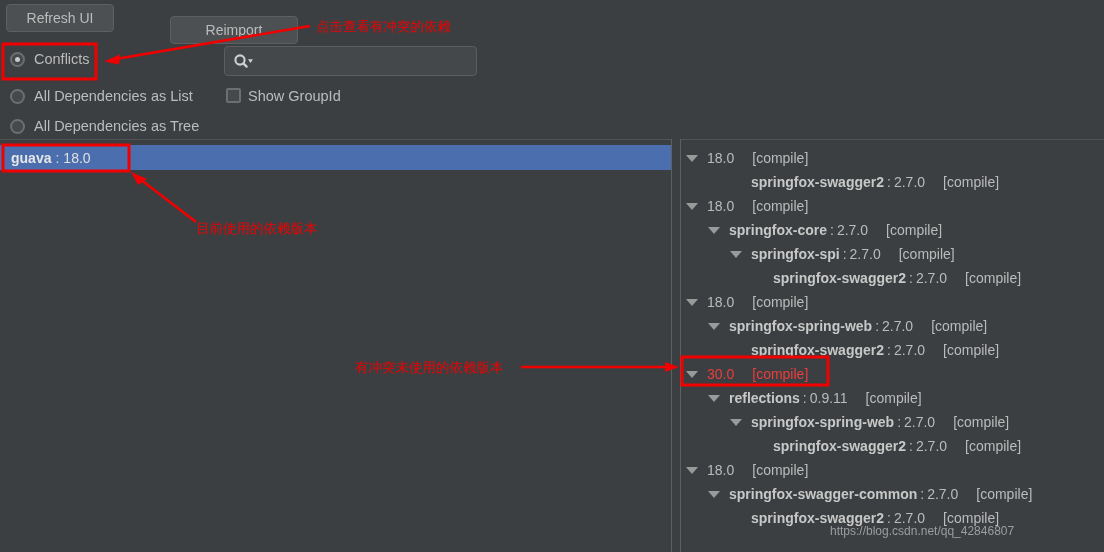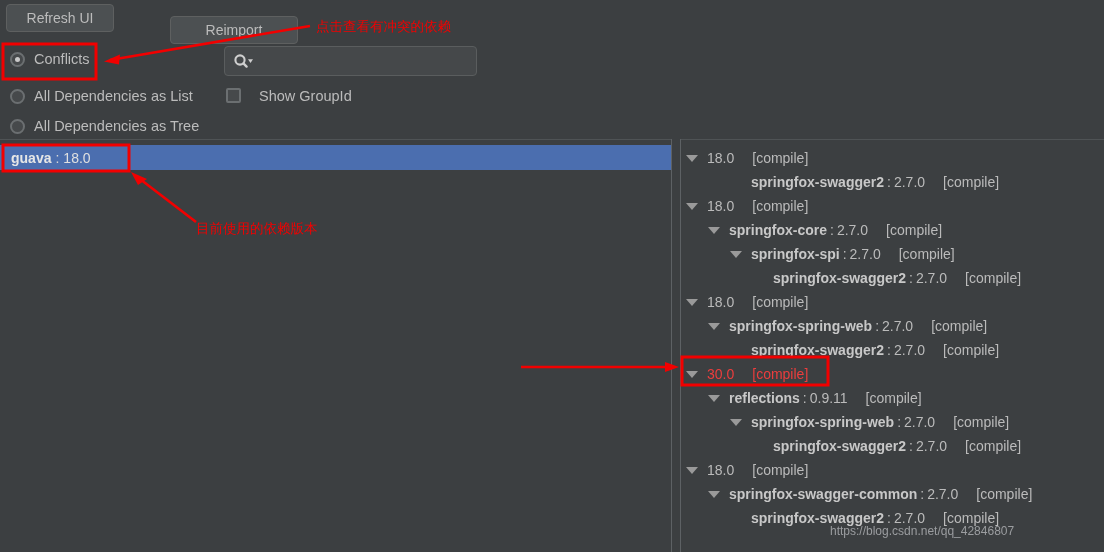--- a/index.html
+++ b/index.html
@@ -94,21 +94,21 @@
     font-family: "Liberation Sans", sans-serif;
     font-size: 13px;
     padding-left: 4px;
   }
 
   #row-groupid {
     position: absolute;
     left: 226px; top: 88px;
     display: flex;
     align-items: flex-start;
-    gap: 18px;
+    gap: 7px;
     cursor: default;
   }
   .checkbox {
     width: 15px; height: 15px;
     border: 2px solid #6b6f71;
     background: #46494b;
     box-sizing: border-box;
     border-radius: 2px;
     flex: none;
   }
@@ -387,15 +387,16 @@
     <polygon points="131,172 147,179 138,185" fill="#f20000"></polygon>
 
     <rect x="682" y="357" width="146" height="28" fill="none" stroke="#f20000" stroke-width="3"></rect>
 
     <line x1="521" y1="367" x2="672" y2="367" stroke="#f20000" stroke-width="2.6"></line>
     <polygon points="679,367 665,362 665,372" fill="#f20000"></polygon>
   </svg>
 
   <div class="anno-text" id="anno-t1">点击查看有冲突的依赖</div>
   <div class="anno-text" id="anno-t2">目前使用的依赖版本</div>
+  <div class="anno-text" id="anno-t3">有冲突未使用的依赖版本</div>
 
   <div class="watermark">https://blog.csdn.net/qq_42846807</div>
 </div>
 
 </body></html>

